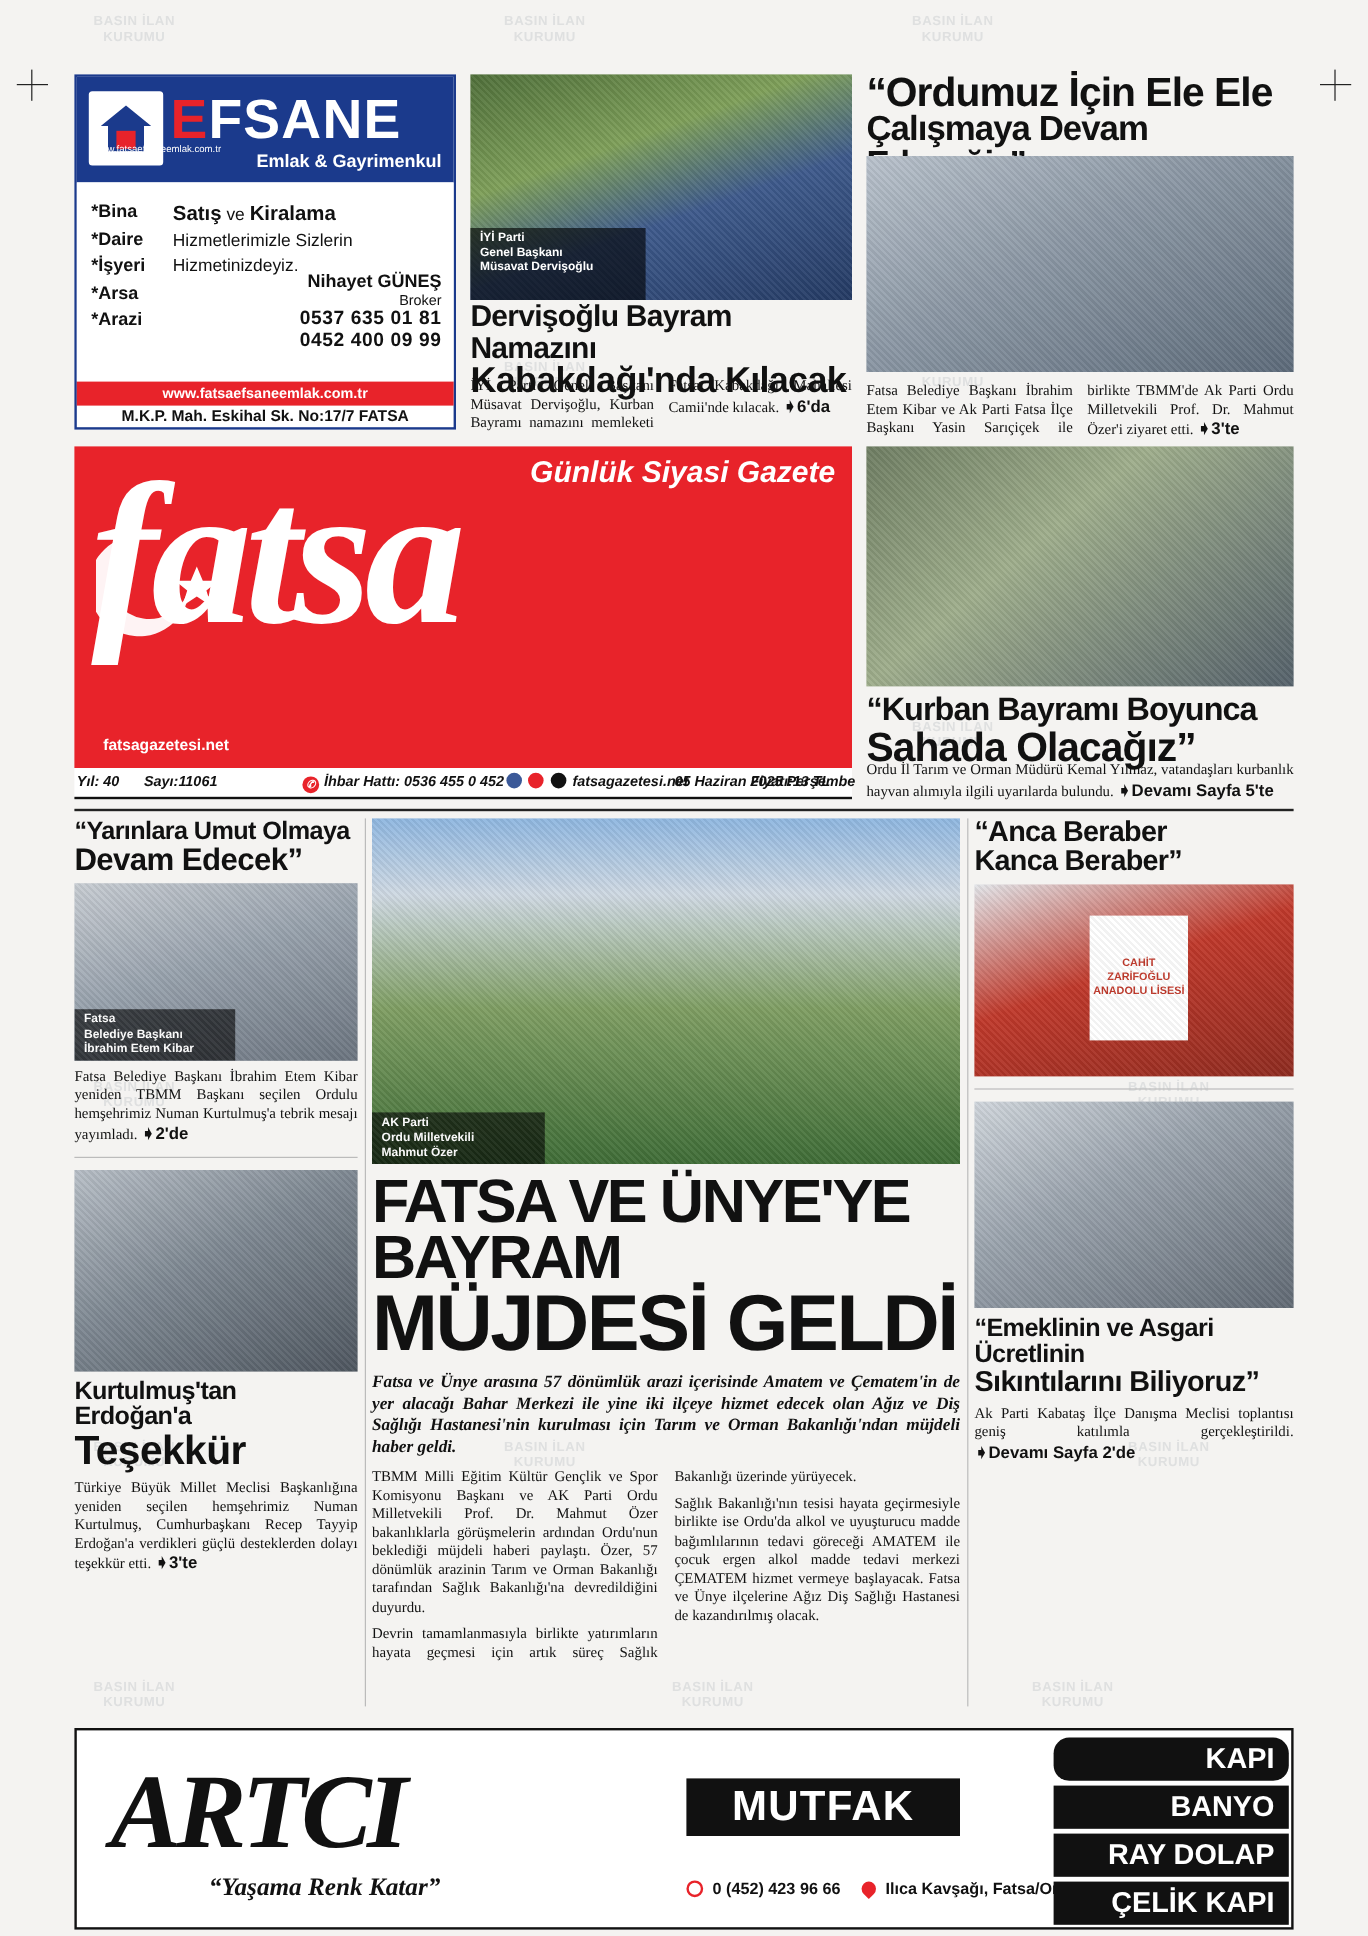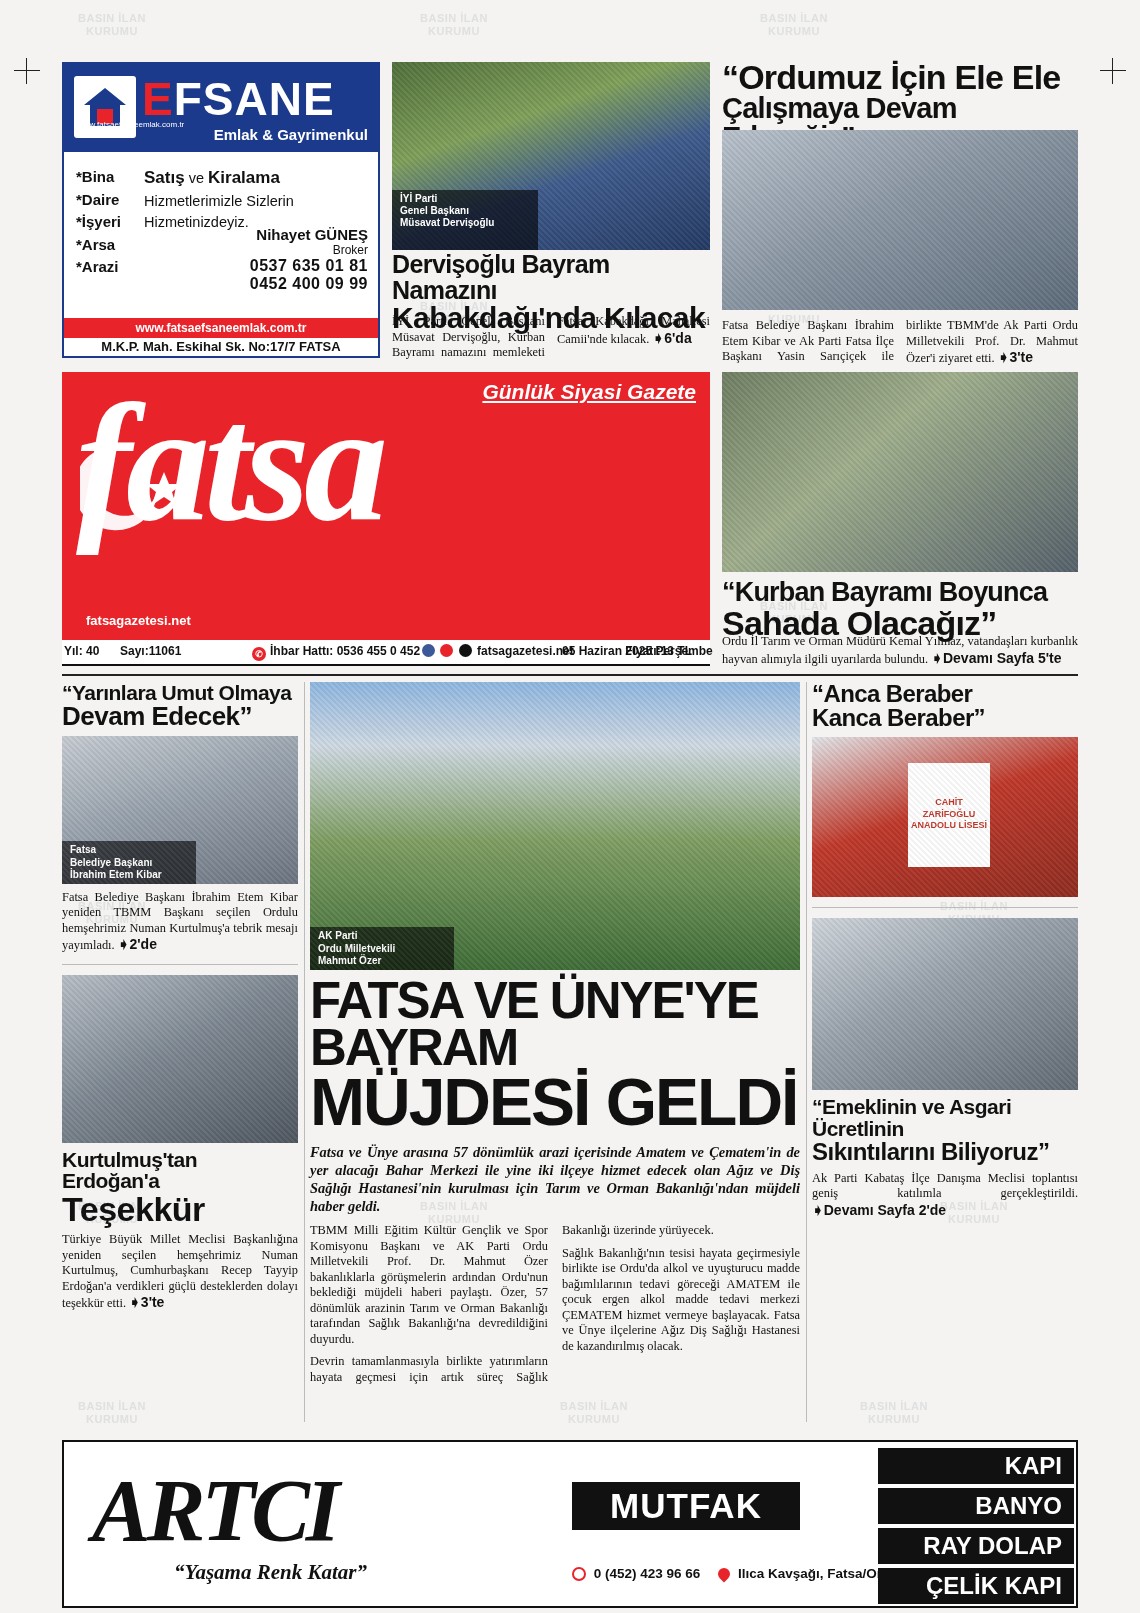--- a/index.html
+++ b/index.html
@@ -64,27 +64,27 @@
 
   
   #story-ordumuz{left:660px;top:0;width:356px;height:296px;}
   #story-ordumuz h2{position:absolute;left:0;top:-2px;width:356px;margin:0;font-size:29px;
      line-height:1.0;font-weight:bold;letter-spacing:-.8px;}
   #story-ordumuz .img{left:0;top:68px;width:356px;height:180px;}
   #story-ordumuz .cols{position:absolute;left:0;top:256px;width:356px;column-count:2;column-gap:12px;}
 
   
   #masthead{left:0;top:310px;width:648px;height:268px;background:#e8232a;}
-  #masthead .gunluk{position:absolute;right:14px;top:8px;color:#fff;font-size:21px;font-style:italic;font-weight:bold;text-decoration:underline;}
+  #masthead .gunluk{position:absolute;right:14px;top:8px;color:#fff;font-size:25px;font-style:italic;font-weight:bold;}
   #masthead .wordmark{position:absolute;left:14px;top:22px;color:#fff;font-size:168px;line-height:.82;
       font-weight:bold;font-style:italic;font-family:"Liberation Serif",serif;letter-spacing:-6px;}
   #masthead .site{position:absolute;left:24px;bottom:12px;color:#fff;font-size:13px;font-weight:bold;}
   #masthead .crescent{position:absolute;left:18px;top:56px;width:120px;height:120px;}
 
-  #infobar{left:0;top:578px;width:648px;height:26px;background:#fff;border-bottom:2px solid #111;}
+  #infobar{left:0;top:578px;width:648px;height:26px;background:#fff;border-bottom:2px solid #111;font-style:italic;}
   #infobar .it{position:absolute;top:4px;font-size:12px;font-weight:bold;white-space:nowrap;}
   #infobar .dot{display:inline-block;width:14px;height:14px;border-radius:50%;background:#e8232a;
      color:#fff;font-size:9px;text-align:center;line-height:14px;vertical-align:-2px;margin-right:4px;}
   .soc{display:inline-block;width:13px;height:13px;border-radius:50%;margin-right:2px;vertical-align:-2px;}
 
   
   #story-kurban{left:660px;top:310px;width:356px;height:294px;}
   #story-kurban .img{left:0;top:0;width:356px;height:200px;}
   #story-kurban h2{position:absolute;left:0;top:204px;width:356px;margin:0;font-size:30px;line-height:1.0;
       font-weight:bold;letter-spacing:-.8px;}
@@ -423,20 +423,20 @@
       <div class="slogan">“Yaşama Renk Katar”</div>
       <div class="mutfak">MUTFAK</div>
       <div class="contact">
         <span style="display:inline-block;width:14px;height:14px;border-radius:50%;border:2px solid #e8232a;
                      box-sizing:border-box;vertical-align:-3px;margin-right:4px;"></span>
         <span>0 (452) 423 96 66</span>
         <span style="display:inline-block;width:12px;height:12px;background:#e8232a;border-radius:50% 50% 50% 0;
                      transform:rotate(-45deg);vertical-align:-2px;margin:0 4px 0 14px;"></span>
         <span>Ilıca Kavşağı, Fatsa/Ordu</span>
       </div>
-      <div class="kbox" style="top:6px;">KAPI</div>
+      <div class="kbox" style="top:6px;border-radius:13px;">KAPI</div>
       <div class="kbox" style="top:46px;">BANYO</div>
       <div class="kbox" style="top:86px;">RAY DOLAP</div>
       <div class="kbox" style="top:126px;">ÇELİK KAPI</div>
     </div>
 
   </div>
 </div>
 
 </body></html>

